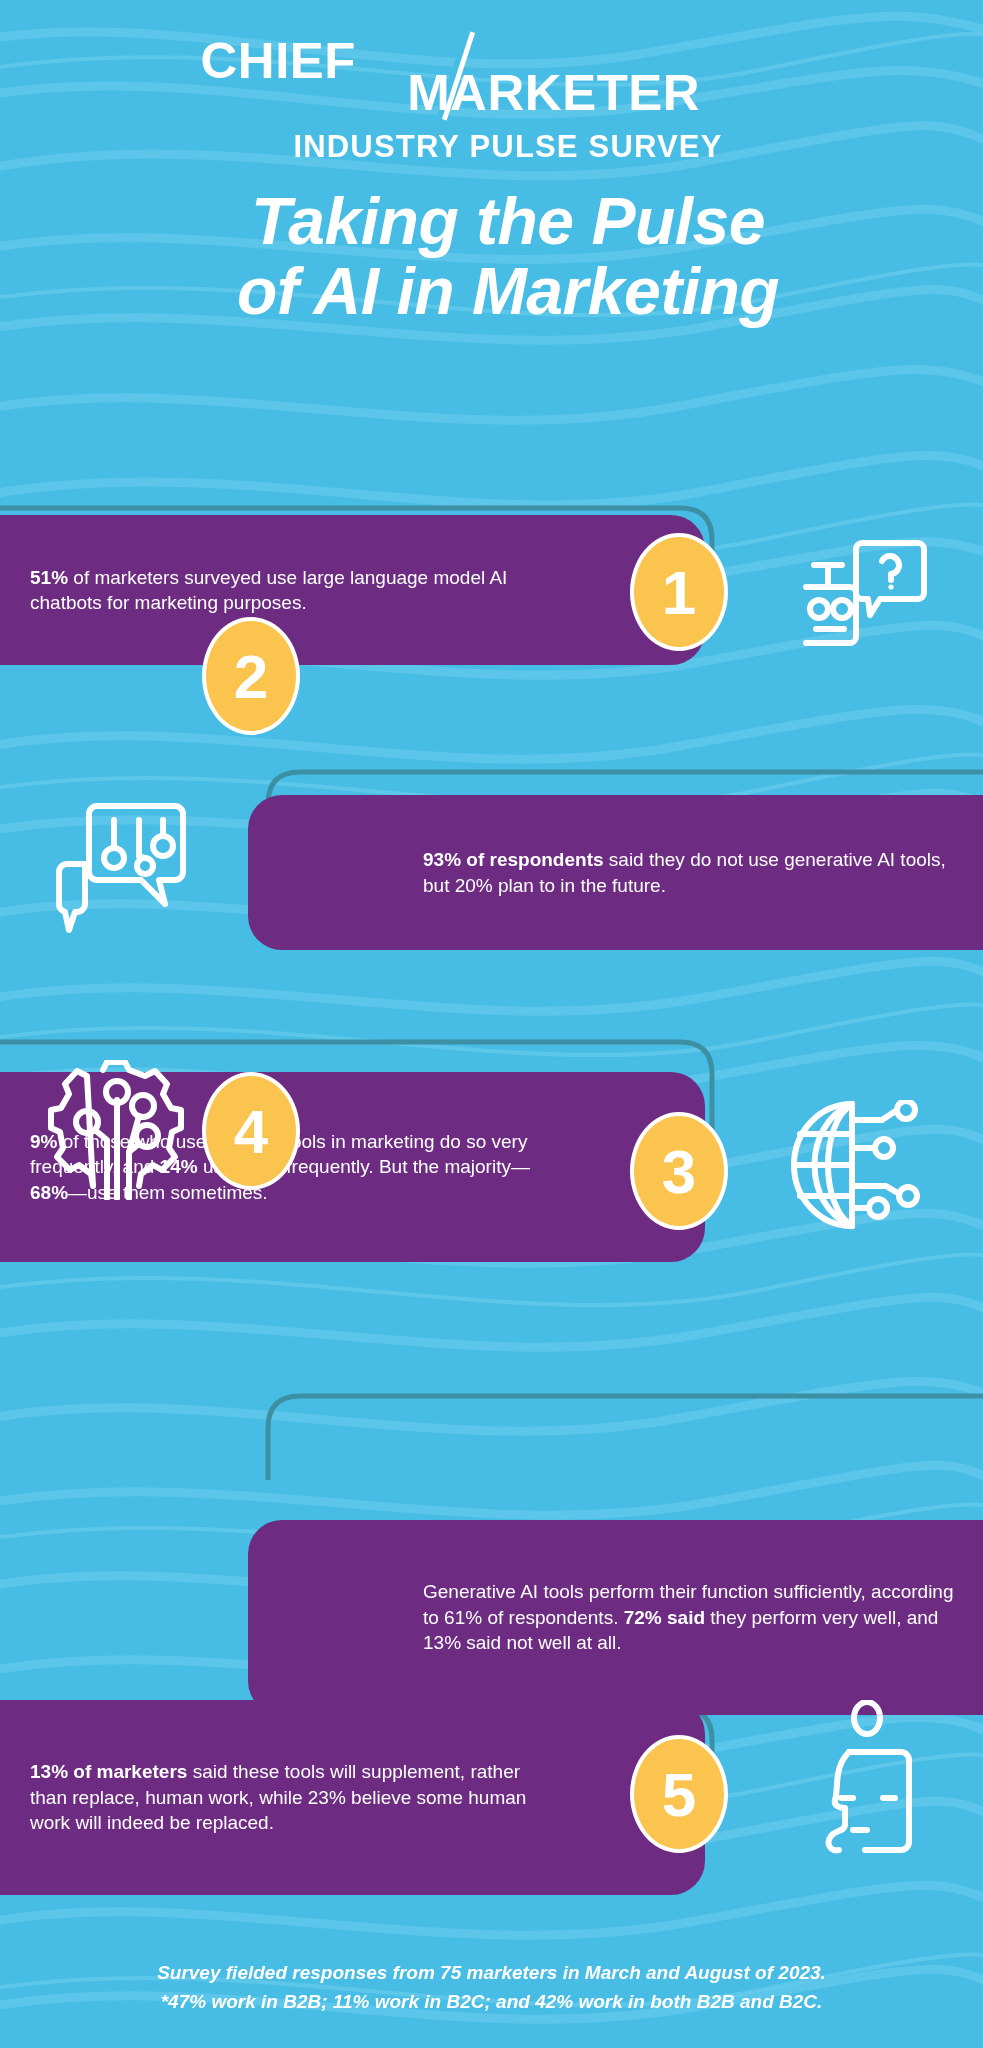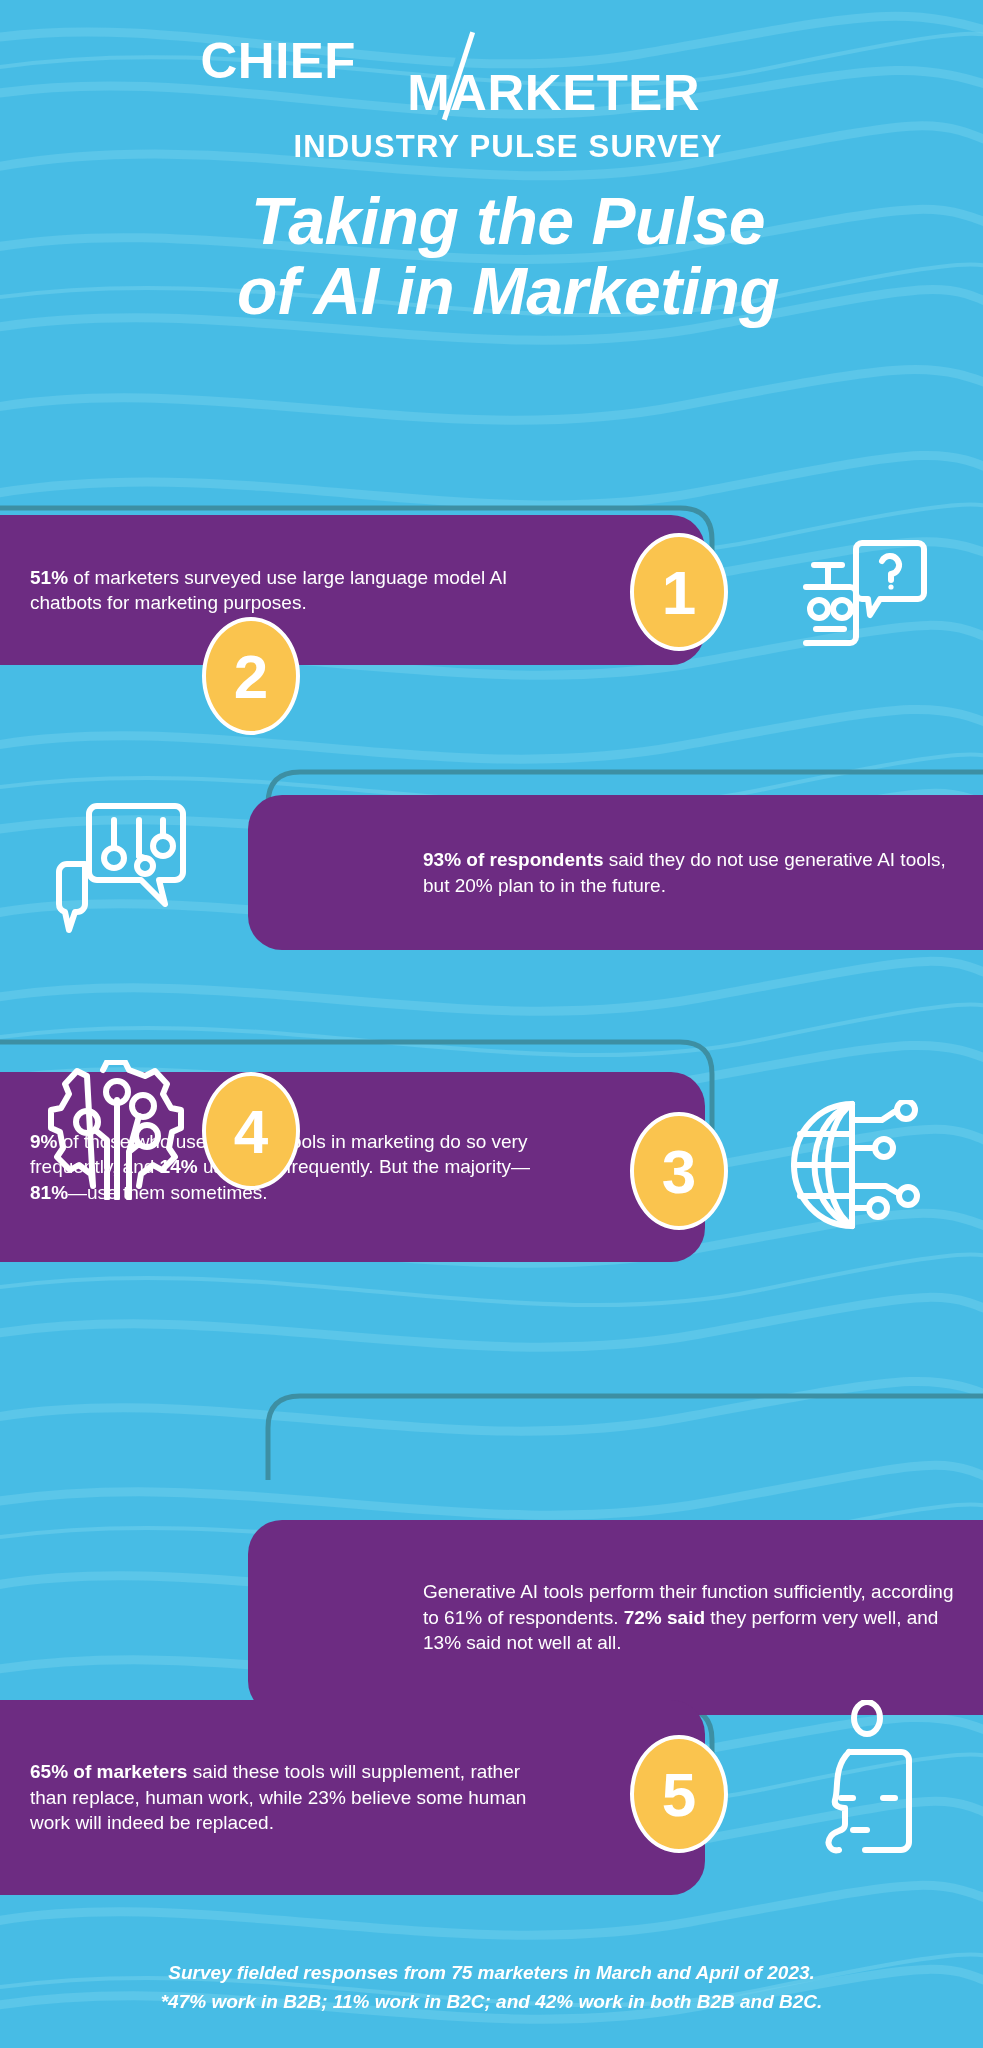--- a/index.html
+++ b/index.html
@@ -251,21 +251,21 @@
     <circle cx="90" cy="66" r="8"></circle>
     <path d="M84 56 L 90 58"></path>
     <path d="M108 20 V 36"></path>
     <circle cx="108" cy="46" r="10"></circle>
 
     <path d="M12 64 H 30 V 104 A8 8 0 0 1 22 112 H 20 L 14 130 L 10 112 A8 8 0 0 1 4 104 V 72 A8 8 0 0 1 12 64 Z"></path>
   </g>
 </svg>
 
 <div class="card left" style="top:1072px; width:735px; min-height:190px; padding:26px 150px 26px 60px;">
-  <div class="card-text"><b>9%</b> of those who use these AI tools in marketing do so very frequently, and <b>14%</b> use them frequently. But the majority—<b>81%</b>—use them sometimes.</div>
+  <div class="card-text"><b>9%</b> of those who use these AI tools in marketing do so very frequently, and <b>14%</b> use them frequently. But the majority—<b>68%</b>—use them sometimes.</div>
 </div>
 <div class="badge" style="top:1112px; left:630px;">
   <span>3</span>
 </div>
 <svg class="side-icon" style="top:1100px; left:790px; width:140px; height:130px;" viewBox="0 0 140 130">
   <g fill="none" stroke="#ffffff" stroke-width="6" stroke-linecap="round" stroke-linejoin="round">
 
     <path d="M62 4 A 58 61 0 1 0 62 126"></path>
     <path d="M62 4 V 126"></path>
     <path d="M62 4 C 30 24, 30 106, 62 126"></path>
@@ -308,21 +308,21 @@
     <path d="M84 116 V 92 L 94 84"></path>
     <circle cx="102" cy="76" r="11"></circle>
     <path d="M84 92 L 94 56"></path>
     <circle cx="98" cy="46" r="11"></circle>
     <path d="M62 138 V 112"></path>
     <path d="M84 138 V 114"></path>
   </g>
 </svg>
 
 <div class="card left" style="top:1700px; width:735px; min-height:195px; padding:26px 150px 26px 60px;">
-  <div class="card-text"><b>65% of marketers</b> said these tools will supplement, rather than replace, human work, while 23% believe some human work will indeed be replaced.</div>
+  <div class="card-text"><b>13% of marketers</b> said these tools will supplement, rather than replace, human work, while 23% believe some human work will indeed be replaced.</div>
 </div>
 <div class="badge" style="top:1735px; left:630px;">
   <span>5</span>
 </div>
 <svg class="side-icon" style="top:1700px; left:805px; width:130px; height:160px;" viewBox="0 0 130 160">
   <g fill="none" stroke="#ffffff" stroke-width="6" stroke-linecap="round" stroke-linejoin="round">
 
     <ellipse cx="62" cy="18" rx="13" ry="16"></ellipse>
 
     <path d="M44 52 H 96 A8 8 0 0 1 104 60 V 142 A8 8 0 0 1 96 150 H 60"></path>
@@ -331,15 +331,15 @@
              L 40 124 C 40 132, 30 130, 26 136 C 20 144, 26 152, 34 150"></path>
 
     <path d="M36 98 H 48"></path>
     <path d="M78 98 H 90"></path>
 
     <path d="M48 130 H 62"></path>
   </g>
 </svg>
 
 <div class="footer">
-  <div>Survey fielded responses from 75 marketers in March and April of 2023.</div>
+  <div>Survey fielded responses from 75 marketers in March and August of 2023.</div>
   <div>*47% work in B2B; 11% work in B2C; and 42% work in both B2B and B2C.</div>
 </div>
 
 </body></html>

